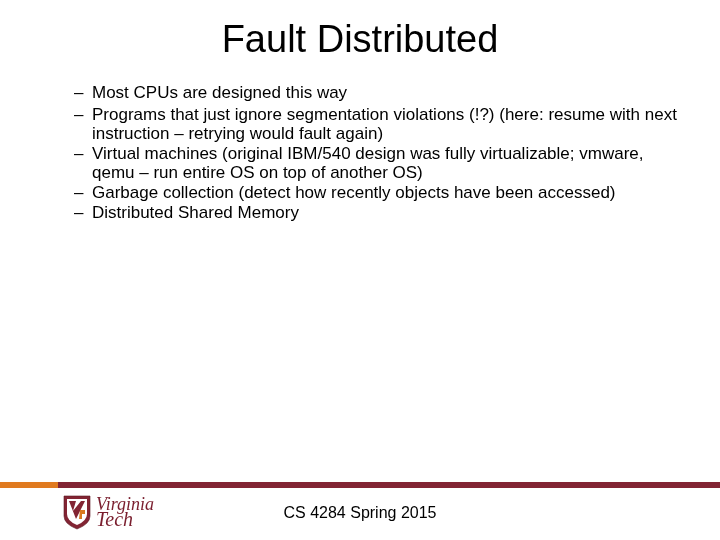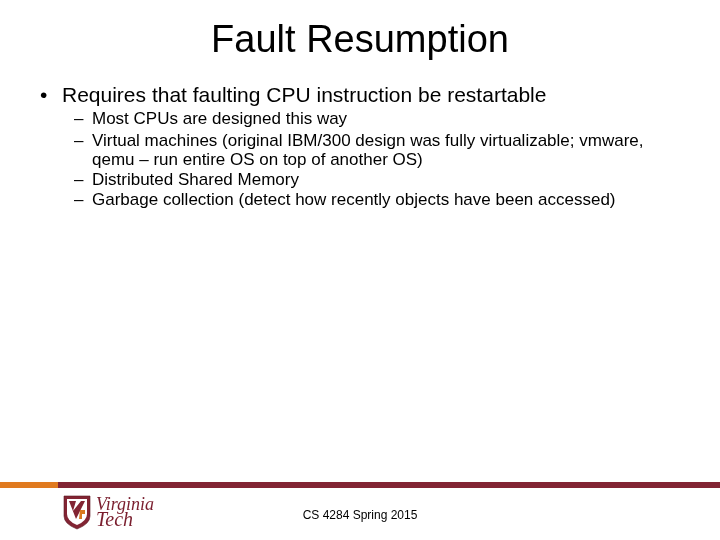--- a/index.html
+++ b/index.html
@@ -87,44 +87,42 @@
     line-height: 0.92;
   }
   .logo-text .l1 { display:block; font-size: 18px; }
   .logo-text .l2 { display:block; font-size: 20px; margin-top:-2px; }
   .course {
     position: absolute;
     bottom: 18px;
     left: 0;
     width: 720px;
     text-align: center;
-    font-size: 12px;
+    font-size: 16px;
     color: #000;
     margin-top: 36px;
   }
 </style>
 </head>
 <body>
 
 <div class="slide">
 
-  <h1 class="title">Fault Resumption</h1>
+  <h1 class="title">Fault Distributed</h1>
 
-  <ul class="top">
-    <li><span>Requires that faulting CPU instruction be restartable</span></li>
-  </ul>
   <ul class="sub">
     <li>Most CPUs are designed this way</li>
   </ul>
 
 
   <ul class="sub">
-    <li>Virtual machines (original IBM/300 design was fully virtualizable; vmware, qemu – run entire OS on top of another OS)</li>
+    <li>Programs that just ignore segmentation violations (!?) (here: resume with next instruction – retrying would fault again)</li>
+    <li>Virtual machines (original IBM/540 design was fully virtualizable; vmware, qemu – run entire OS on top of another OS)</li>
+    <li>Garbage collection (detect how recently objects have been accessed)</li>
     <li>Distributed Shared Memory</li>
-    <li>Garbage collection (detect how recently objects have been accessed)</li>
   </ul>
 
   <div class="footer-bar">
     <div class="bar-maroon"></div>
     <div class="bar-orange"></div>
   </div>
 
   <div class="logo">
     <div class="logo-shield">
       <svg viewBox="0 0 30 36">

